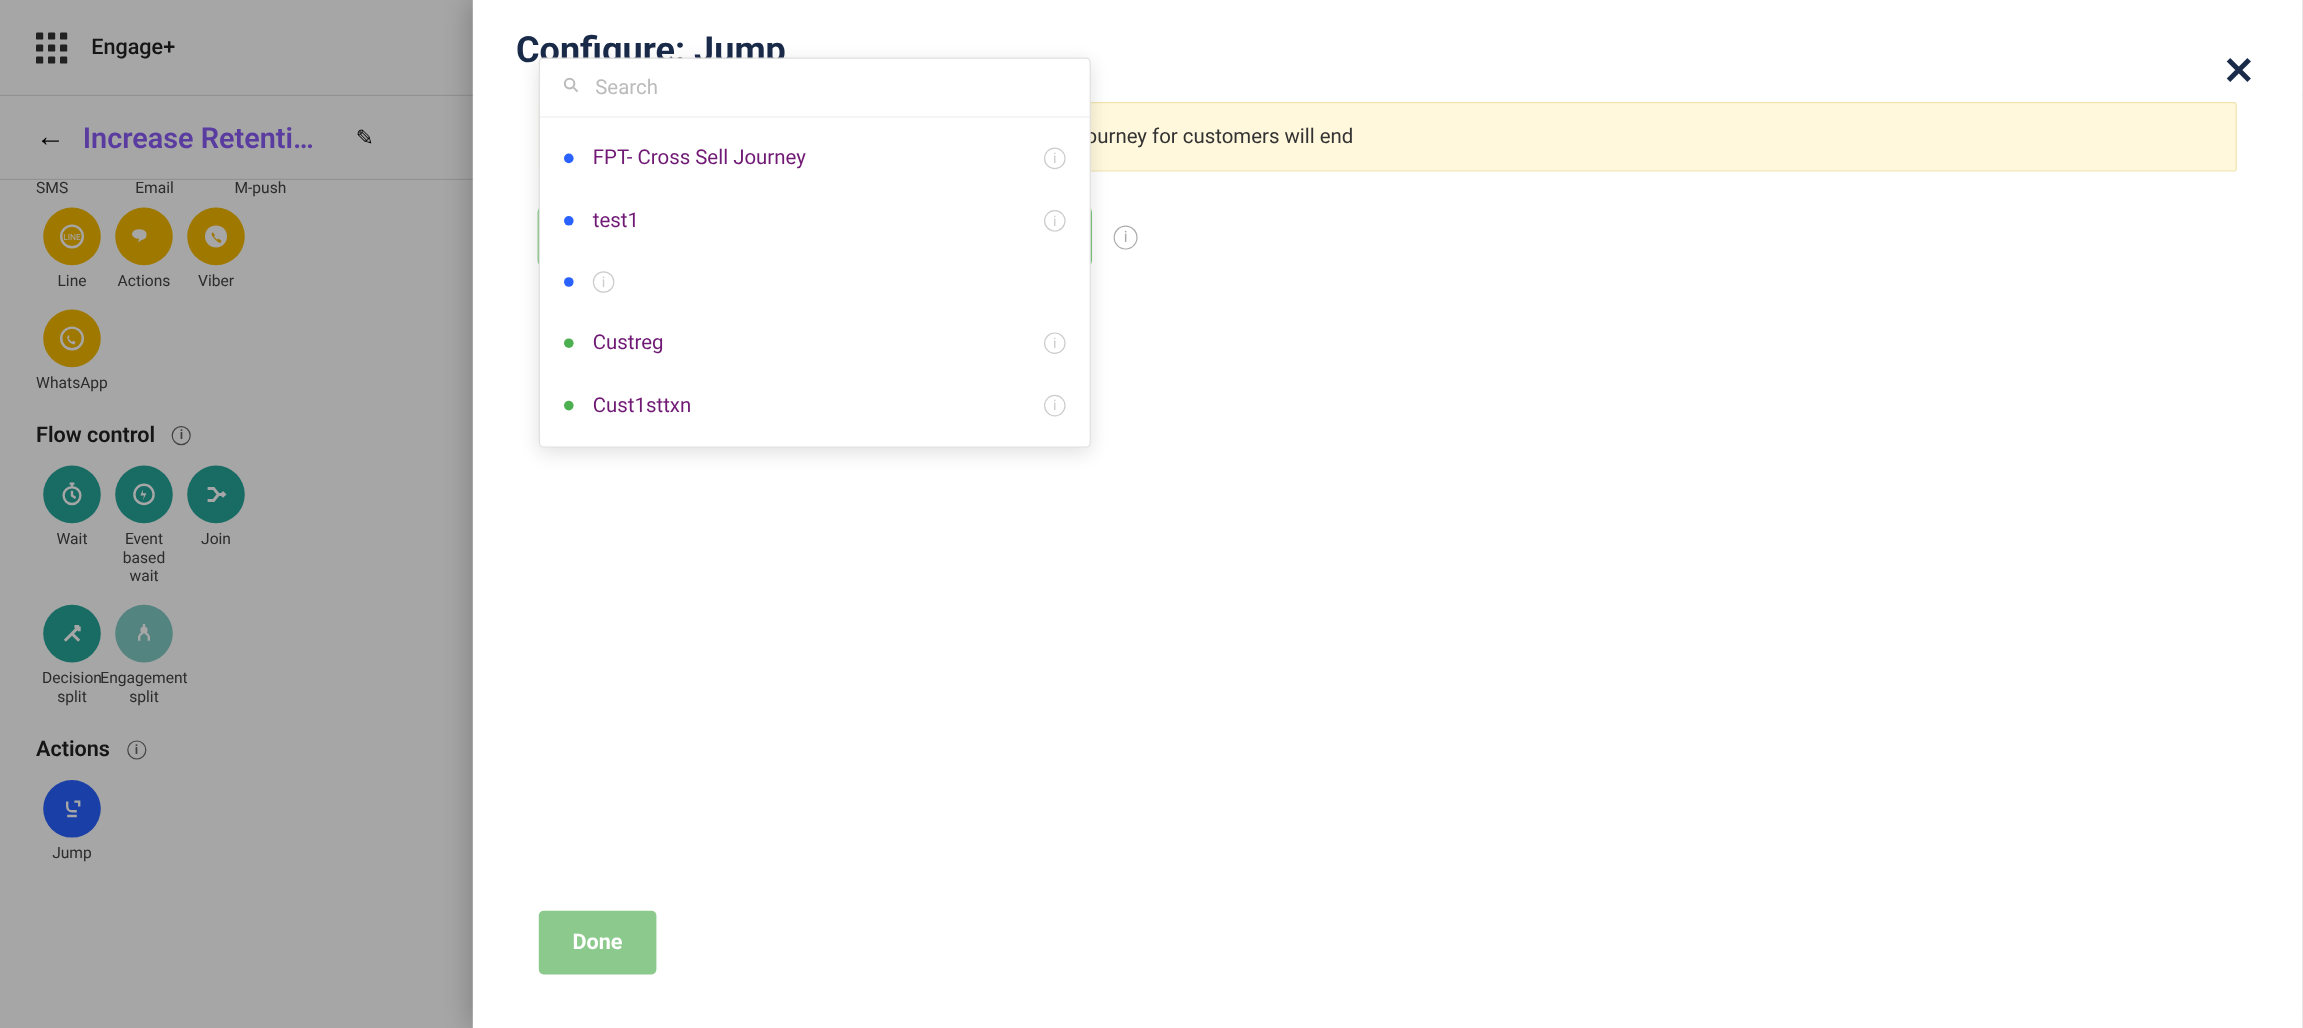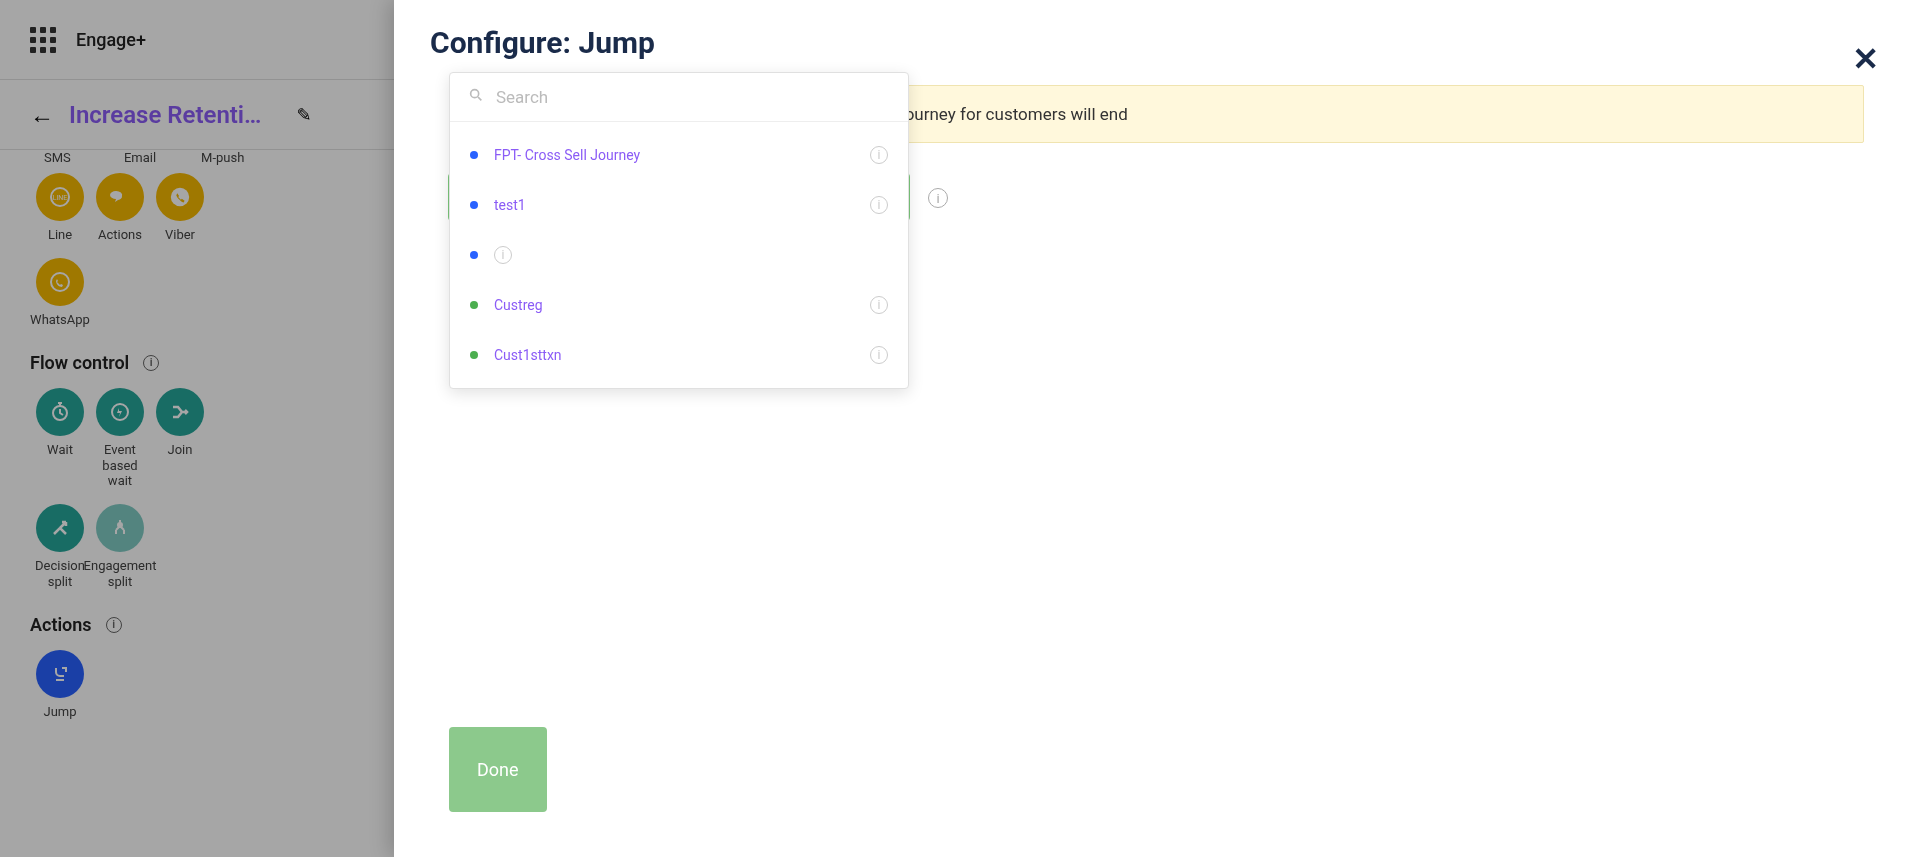--- a/index.html
+++ b/index.html
@@ -29,35 +29,35 @@
 .overlay{position:absolute;top:0;left:0;width:1919px;height:857px;background:rgba(0,0,0,0.35);z-index:10}
 .slide-panel{position:absolute;top:0;right:0;width:1525px;height:857px;background:#fff;z-index:20;box-shadow:-4px 0 20px rgba(0,0,0,0.2)}
 .panel-header{padding:25px 36px 0;position:relative}
 .panel-title{font-size:30px;font-weight:700;color:#1a2b4a}
 .close-btn{position:absolute;right:40px;top:40px;font-size:32px;font-weight:700;color:#1a2b4a;cursor:pointer}
 .warning-banner{margin:25px 55px 30px;background:#fff8dc;border:1px solid #f0e4b0;padding:18px 22px;font-size:17px;color:#333;border-radius:2px}
 .select-box{margin-left:55px;width:460px;height:48px;border:1px solid #7bc67b;border-radius:4px;display:flex;align-items:center;padding:0 16px;cursor:pointer;position:relative;box-shadow:0 0 0 1px #7bc67b}
 .select-placeholder{color:#999;font-size:18px;flex:1}
 .chevron-up{color:#aaa;font-size:14px}
 .select-info{position:absolute;right:-40px;top:14px;width:20px;height:20px;border:1.5px solid #aaa;border-radius:50%;display:flex;align-items:center;justify-content:center;font-size:13px;color:#aaa}
-.dropdown{position:absolute;top:72px;left:55px;width:460px;background:#fff;border:1px solid #e0e0e0;border-radius:4px;box-shadow:0 4px 16px rgba(0,0,0,0.12);z-index:30}
+.dropdown{position:absolute;top:48px;left:55px;width:460px;background:#fff;border:1px solid #e0e0e0;border-radius:4px;box-shadow:0 4px 16px rgba(0,0,0,0.12);z-index:30}
 .search-row{padding:14px 18px;border-bottom:1px solid #eee;display:flex;align-items:center;gap:12px}
 .search-icon{color:#bbb;font-size:16px}
 .search-input{border:none;outline:none;font-size:17px;color:#444;flex:1}
 .search-input::placeholder{color:#bbb}
 .dd-list{padding:8px 0}
 .dd-item{padding:16px 20px;display:flex;align-items:center;gap:16px;cursor:pointer;position:relative}
 .status-dot{width:8px;height:8px;border-radius:50%}
 .dot-blue{background:#2962ff}
 .dot-green{background:#4caf50}
-.dd-label{font-size:14px;color:#8b5cf6;flex:1}
+.dd-label{font-size:17px;color:#701a75;flex:1}
 .dd-info{width:18px;height:18px;border:1.5px solid #ccc;border-radius:50%;display:flex;align-items:center;justify-content:center;font-size:12px;color:#ccc}
-.done-btn{position:absolute;left:55px;bottom:45px;background:#8cc98c;color:#fff;border:none;padding:32px 28px;font-size:18px;font-weight:400;border-radius:4px;cursor:pointer}
+.done-btn{position:absolute;left:55px;bottom:45px;background:#8cc98c;color:#fff;border:none;padding:16px 28px;font-size:18px;font-weight:700;border-radius:4px;cursor:pointer}
 .small-label-row{display:flex;gap:28px;margin-top:0}
-.small-label-row .sl{width:60px;text-align:center;font-size:13px;color:#444}
+.small-label-row .sl{width:60px;font-size:13px;color:#444}
 .scroll-thumb{position:absolute;right:282px;top:318px;width:8px;height:240px;background:#999;border-radius:4px;z-index:5}
 </style>
 </head>
 <body>
 
 <div class="app-header">
   <div class="apps-grid">
     <span></span>
       <span></span>
       <span></span>

